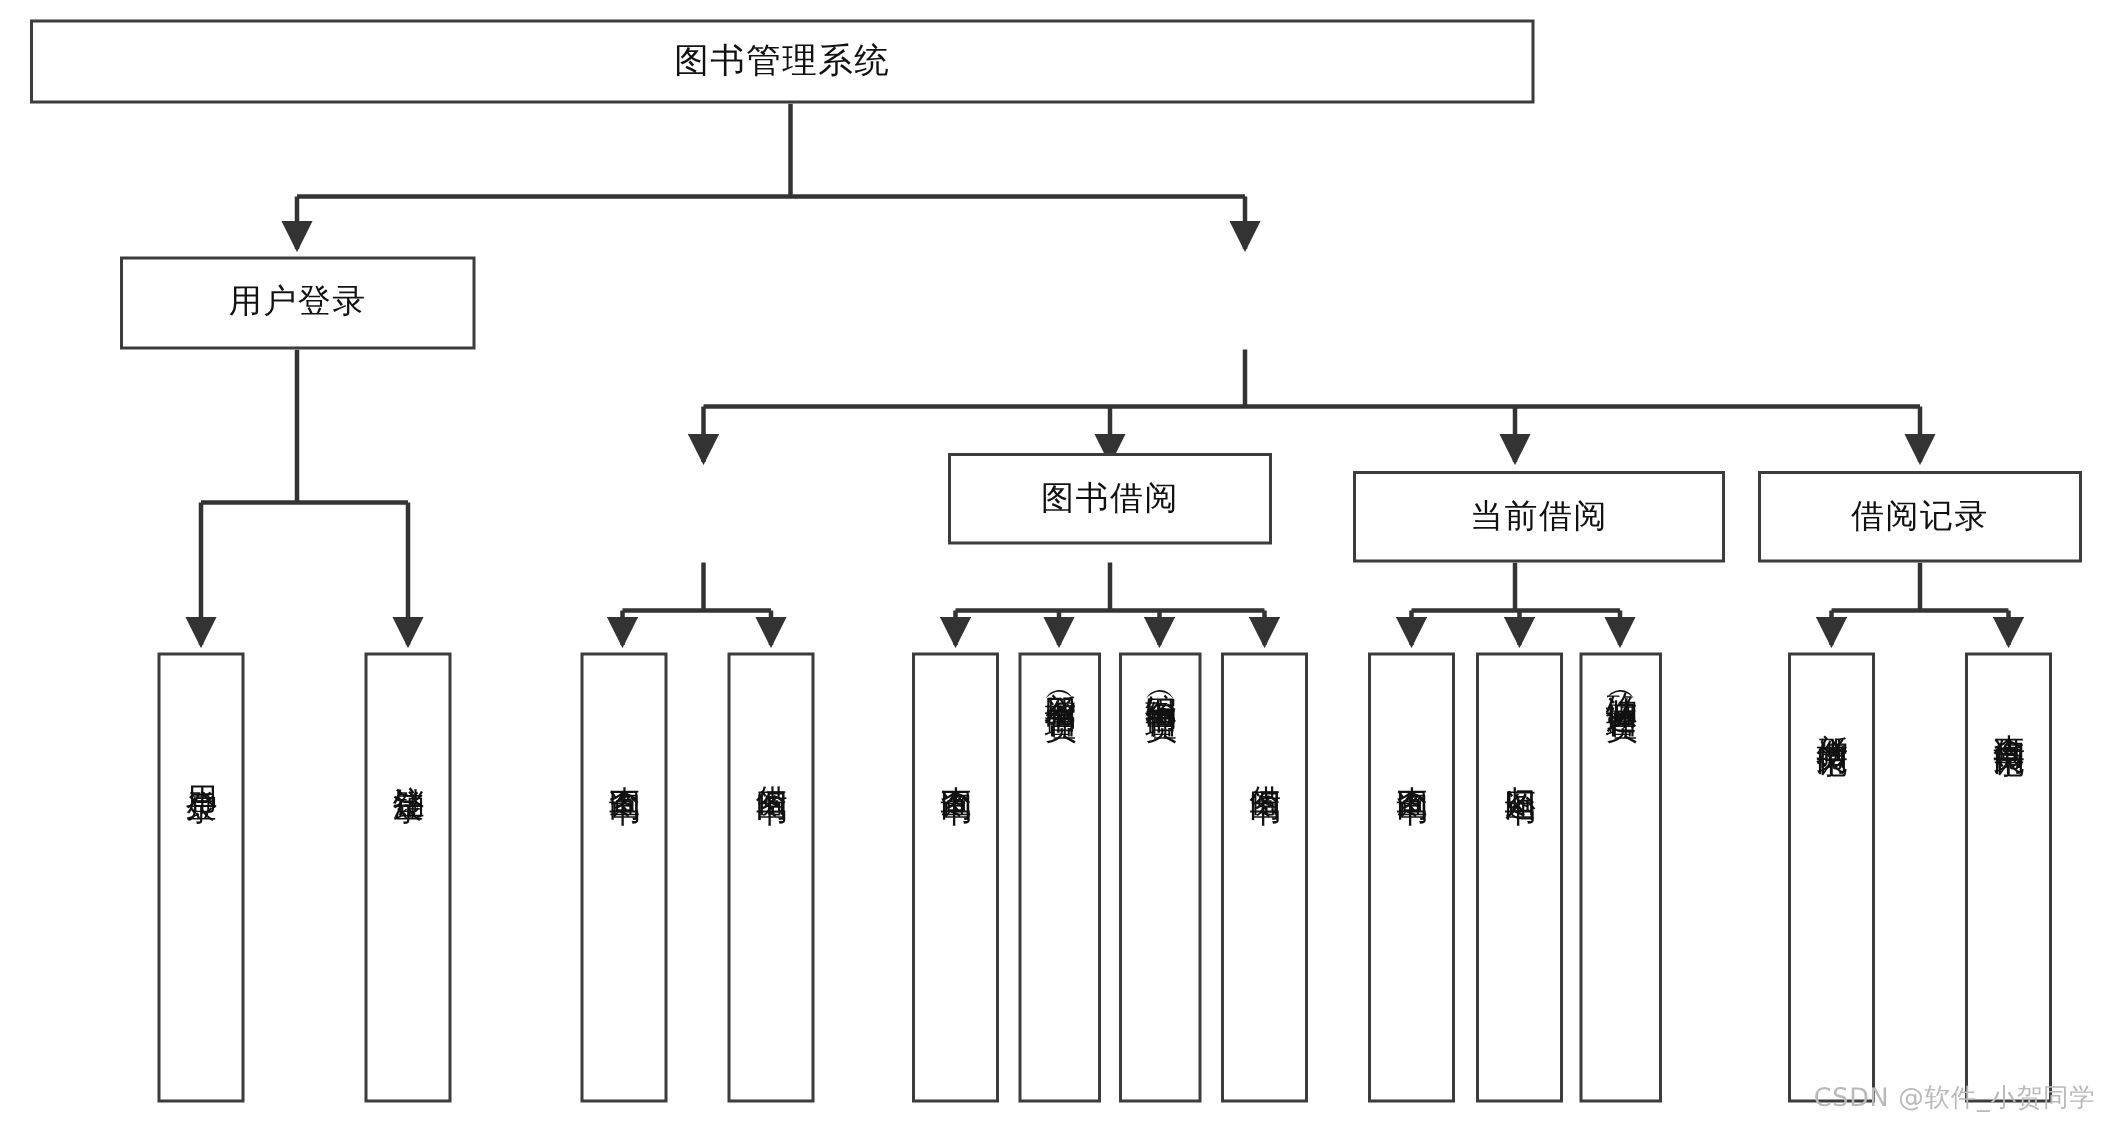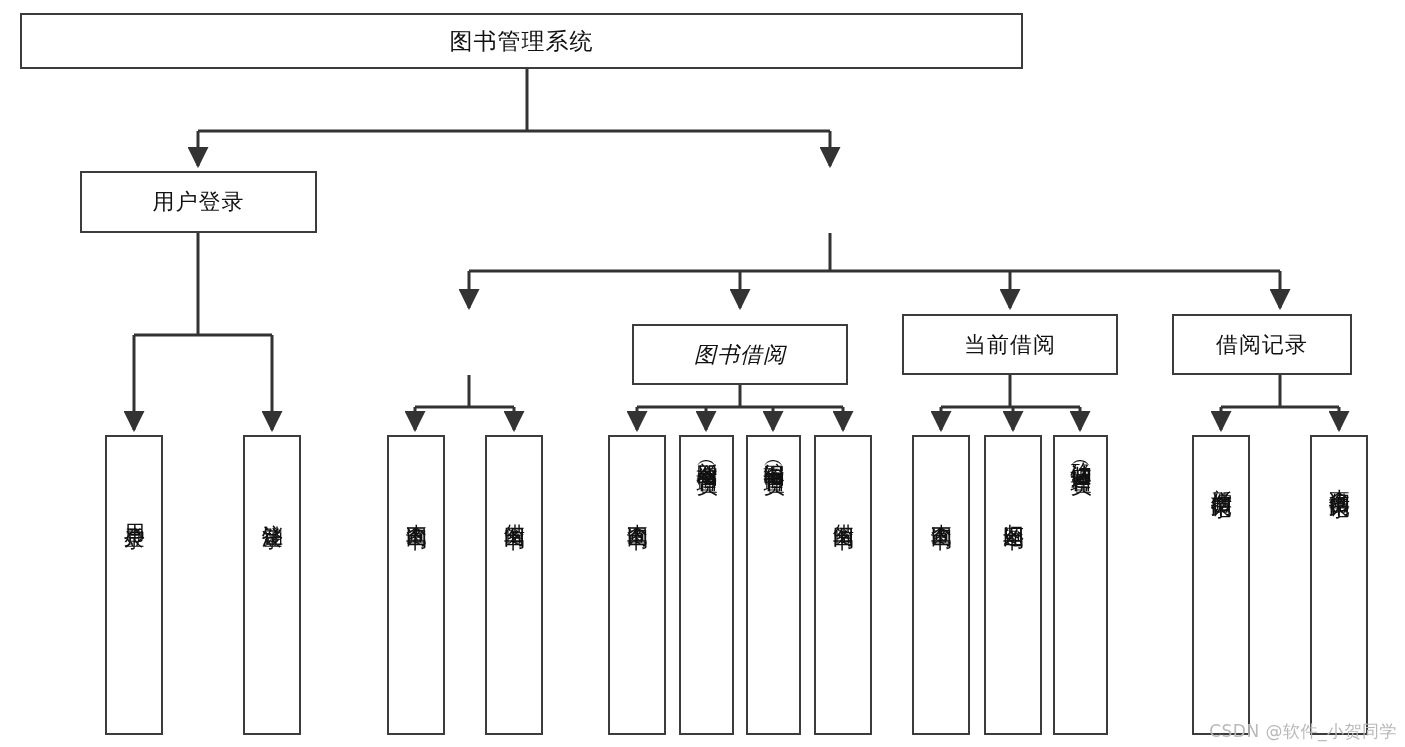--- a/index.html
+++ b/index.html
@@ -132,27 +132,27 @@
   </svg>
 
   <div class="node root" style="left:20px; top:13px; width:1003px; height:56px;">
     <span class="node-label">图书管理系统</span>
   </div>
 
   <div class="node" style="left:80px; top:171px; width:237px; height:62px;">
     <span class="node-label">用户登录</span>
   </div>
 
-  <div class="node" style="left:632px; top:324px; width:216px; height:61px;font-style:italic;">
+  <div class="node" style="left:632px; top:302px; width:216px; height:61px;">
     <span class="node-label">图书借阅</span>
   </div>
-  <div class="node" style="left:902px; top:314px; width:216px; height:61px;">
+  <div class="node" style="left:902px; top:314px; width:248px; height:61px;">
     <span class="node-label">当前借阅</span>
   </div>
-  <div class="node" style="left:1172px; top:314px; width:180px; height:61px;">
+  <div class="node" style="left:1172px; top:314px; width:216px; height:61px;">
     <span class="node-label">借阅记录</span>
   </div>
 
   <div class="node leaf" style="left:105px; top:435px; width:58px; height:300px; padding-top:70px;">
     <span class="node-label">用户登录</span>
   </div>
   <div class="node leaf" style="left:243px; top:435px; width:58px; height:300px; padding-top:70px;">
     <span class="node-label">注销登录</span>
   </div>
 

